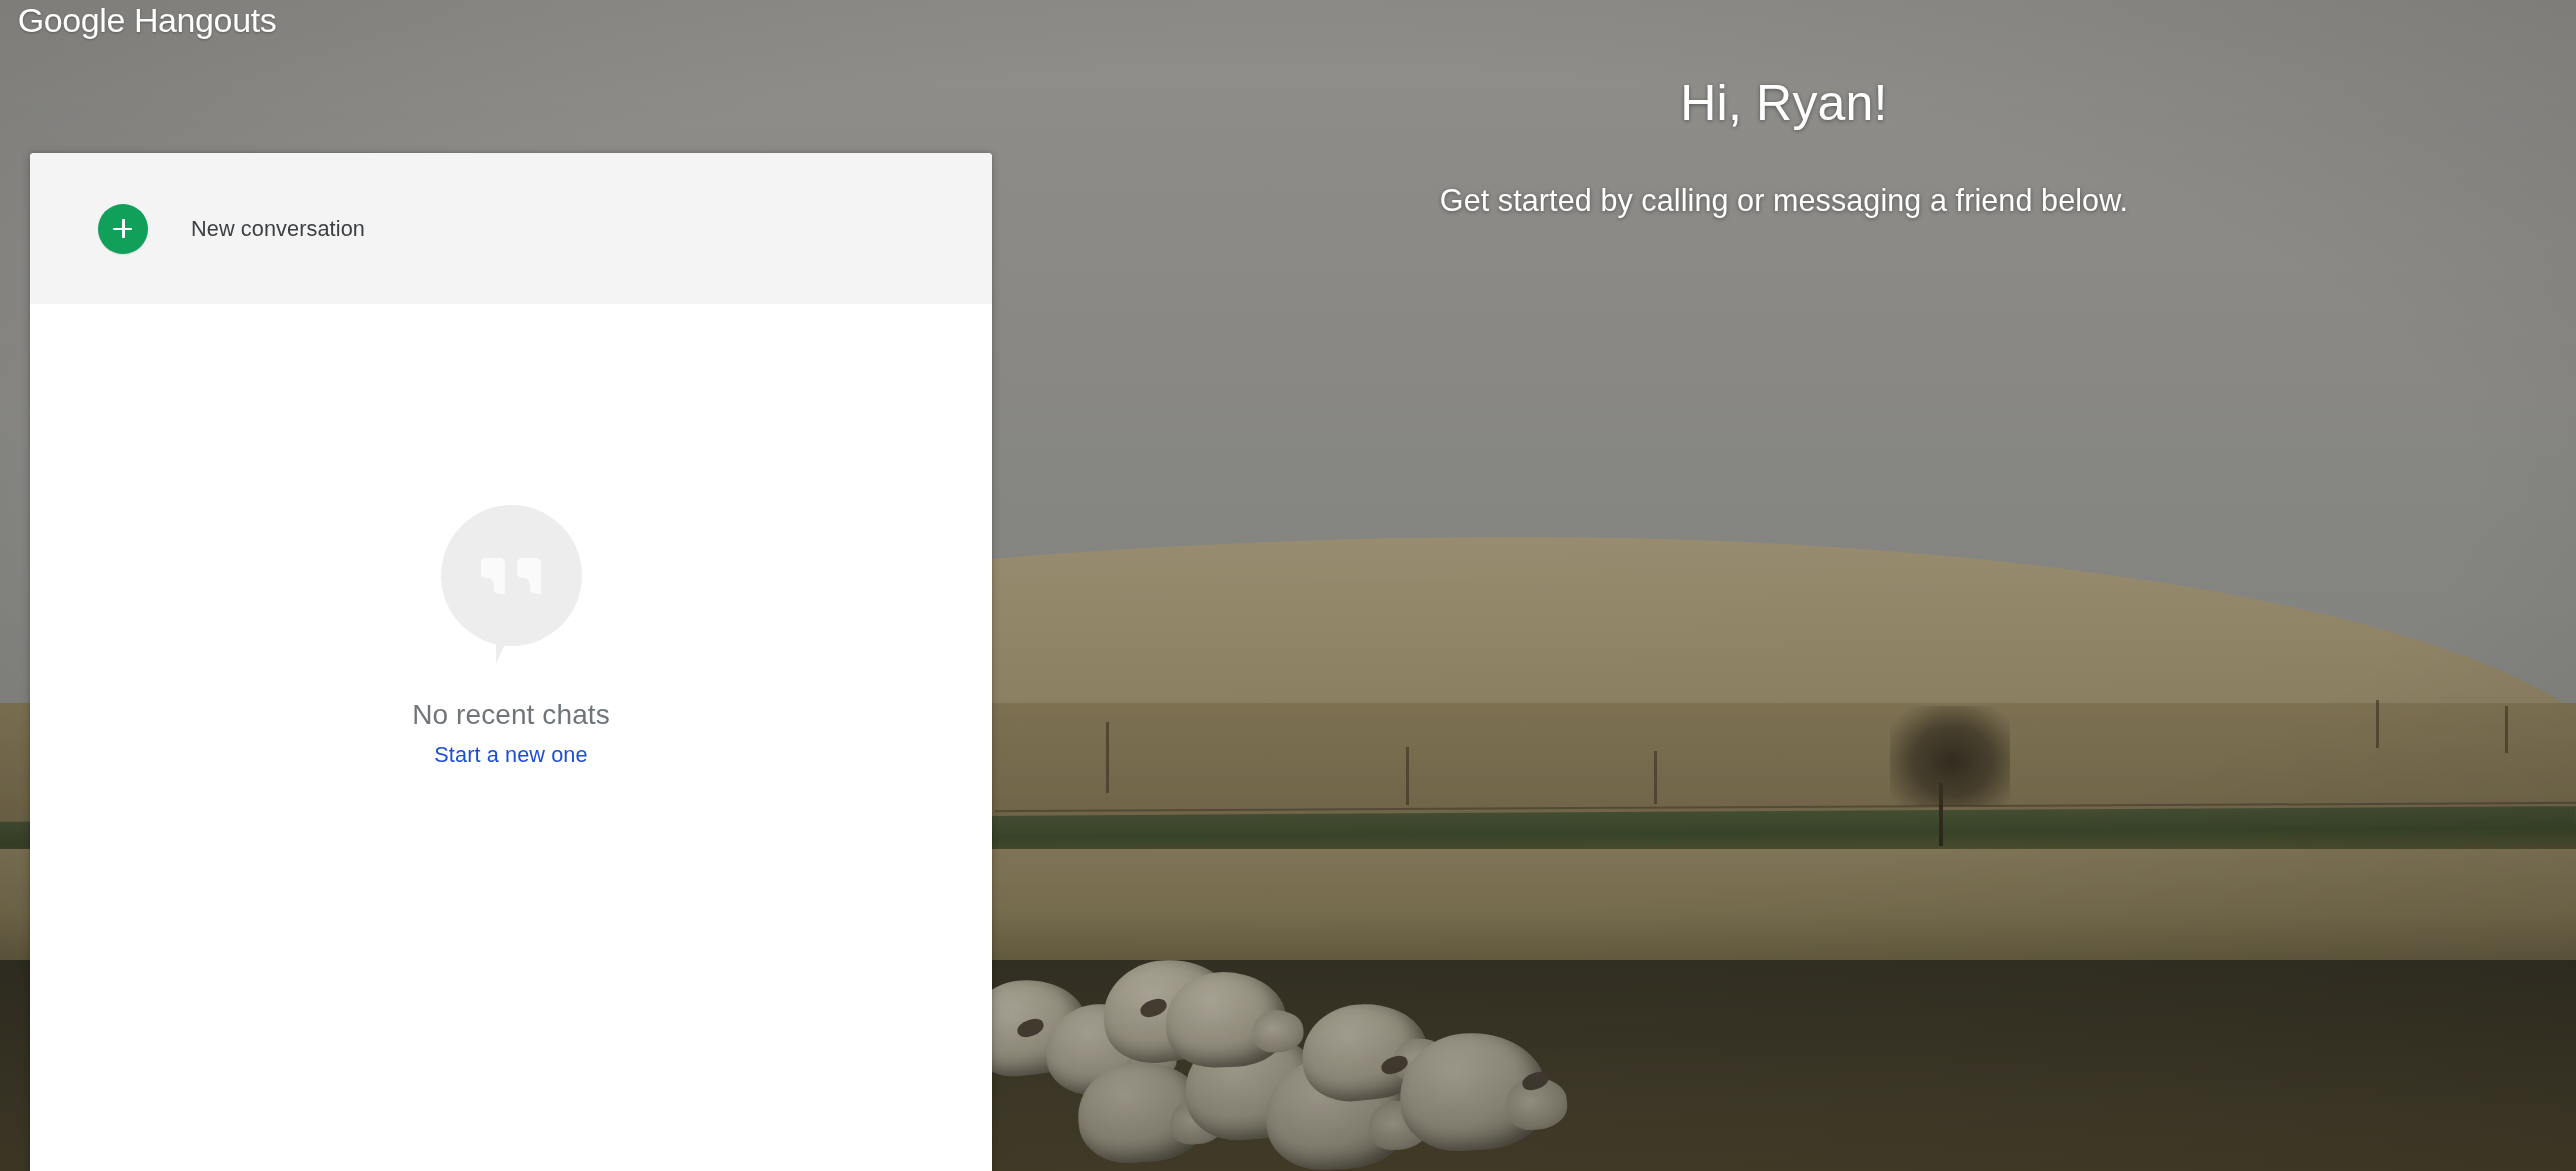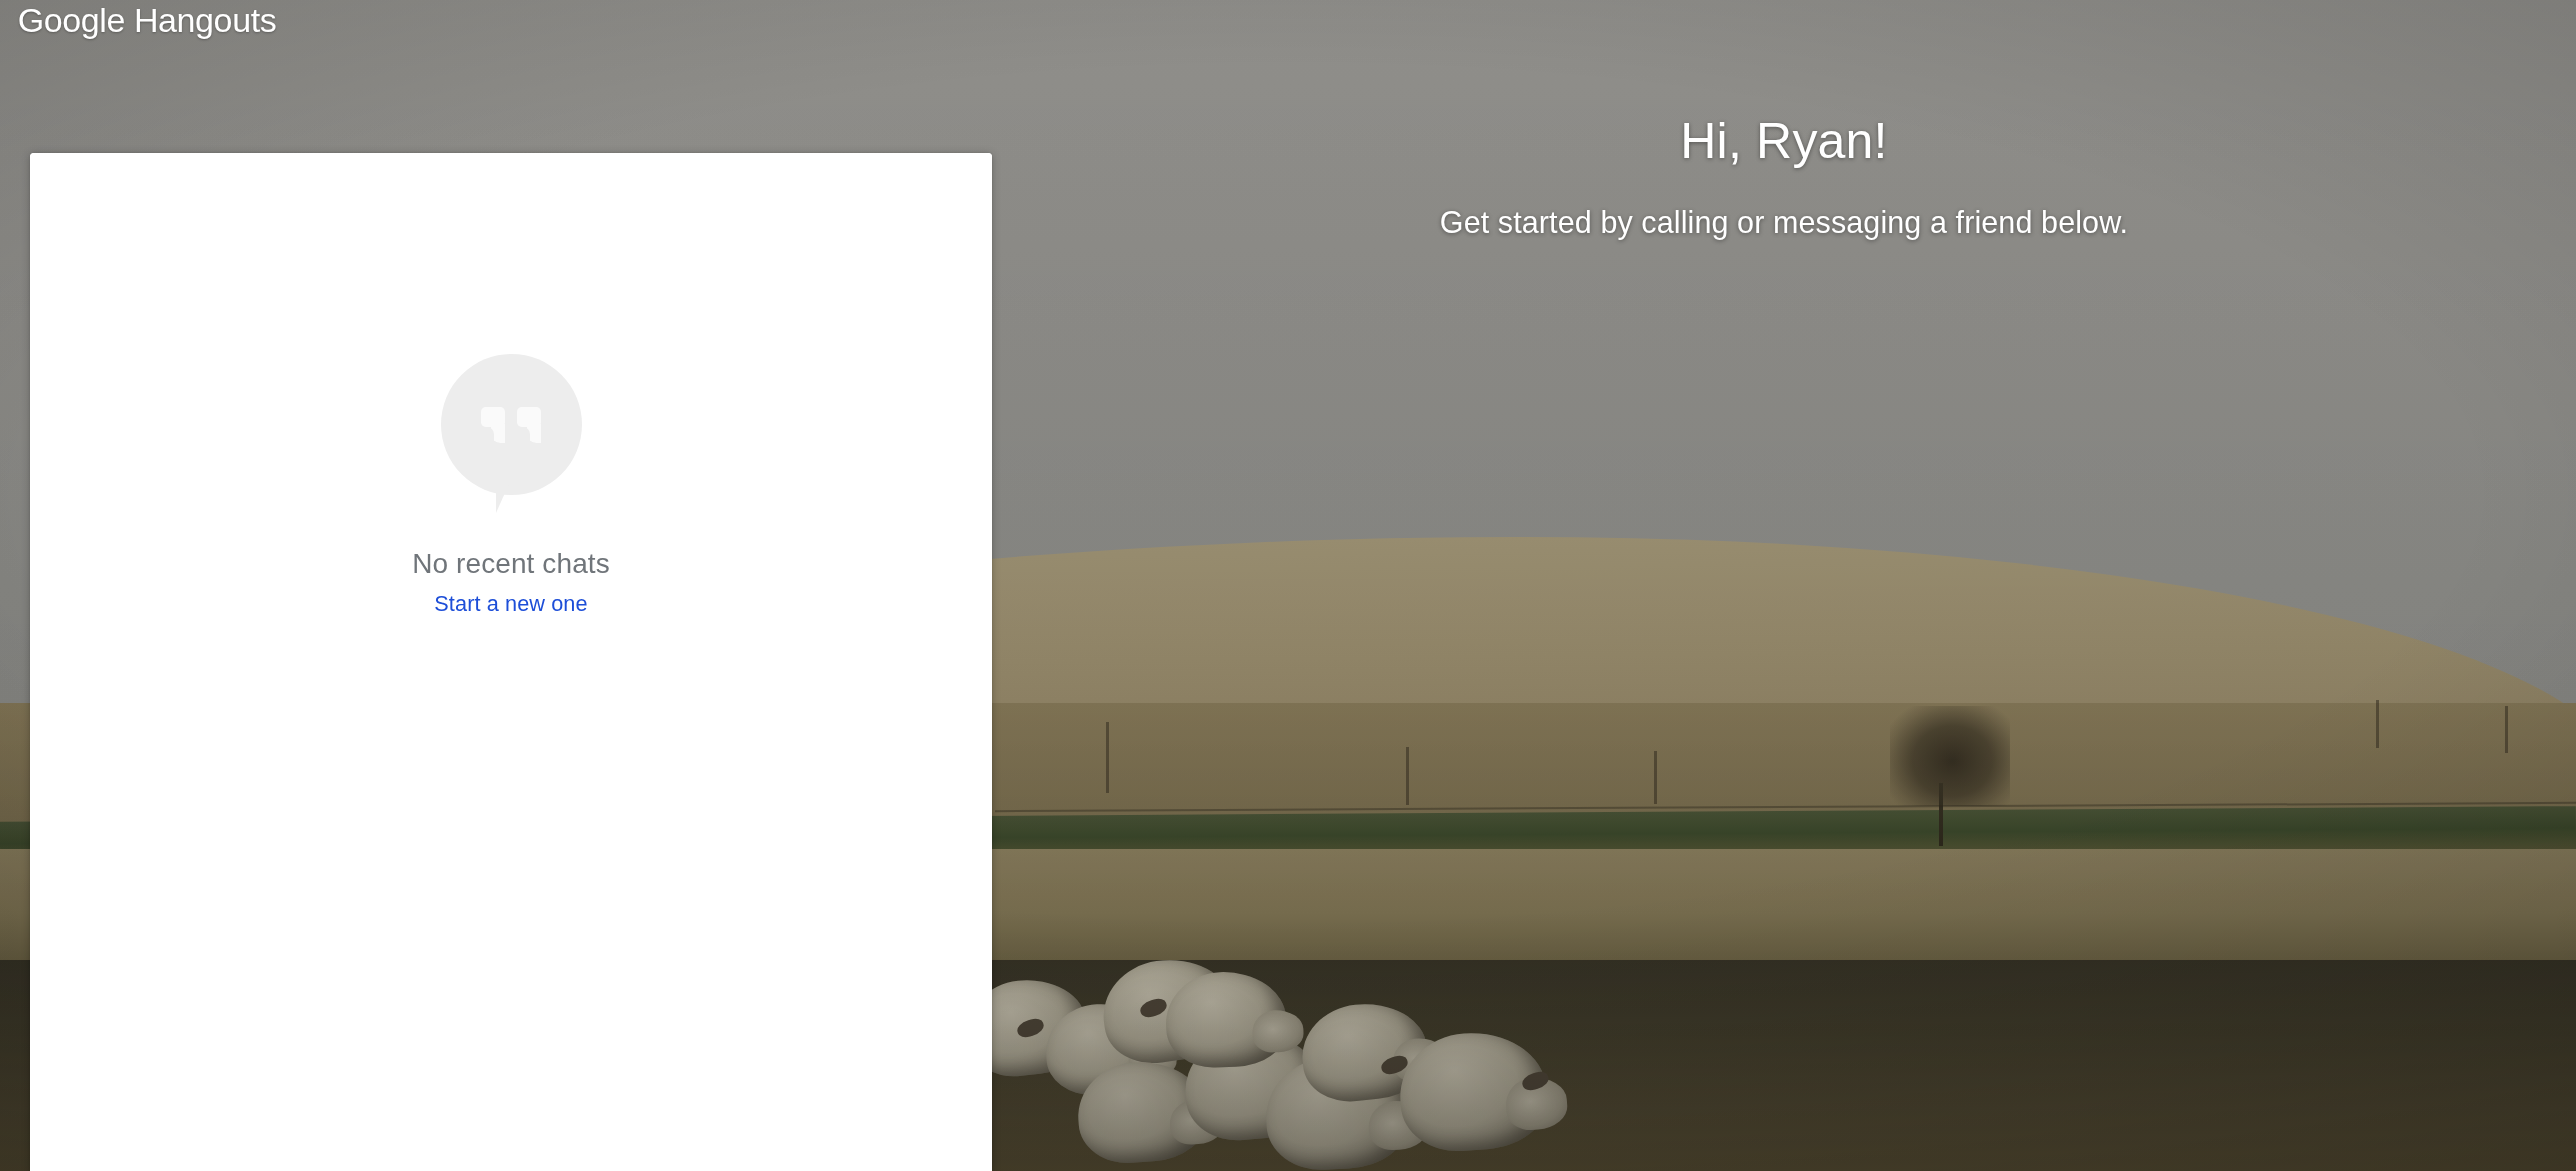--- a/index.html
+++ b/index.html
@@ -176,21 +176,22 @@
   }
   #start-new {
     font-size:21.7px; color:#1d4ed8; letter-spacing:0.1px; cursor:pointer;
   }
 
   
   #hero {
     position:absolute; left:992px; top:0; width:1584px; height:1171px;
     z-index:10;
     display:flex; flex-direction:column; align-items:center;
-    padding-top:114px;
+    padding-top:76px;
+    gap:16px;
   }
   #greeting {
     color:#fff; font-size:50px; font-weight:400; line-height:1.1;
     text-shadow:0 0.8px 4px rgba(0,0,0,.42);
     letter-spacing:0.2px;
   }
   #subtitle {
     color:#fff; font-size:30.5px; font-weight:400; line-height:1.25;
     text-shadow:0 0.8px 4px rgba(0,0,0,.42);
     margin-top:34px; letter-spacing:0.1px;
@@ -251,20 +252,24 @@
 
   <div class="vignette"></div>
 </div>
 
 <div id="logo">
   <span class="g">Google</span><span class="h">Hangouts</span>
 </div>
 
 <div id="sidebar">
 
+  <div id="new-conversation">
+    <div class="fab"></div>
+    <div id="nc-label">New conversation</div>
+  </div>
 
   <div id="convo-empty">
     <div class="bubble">
       <div class="quotes">
         <div class="qmark">
           <div class="top"></div>
             <div class="tail"></div>
             <div class="notch"></div>
         </div>
         <div class="qmark">

